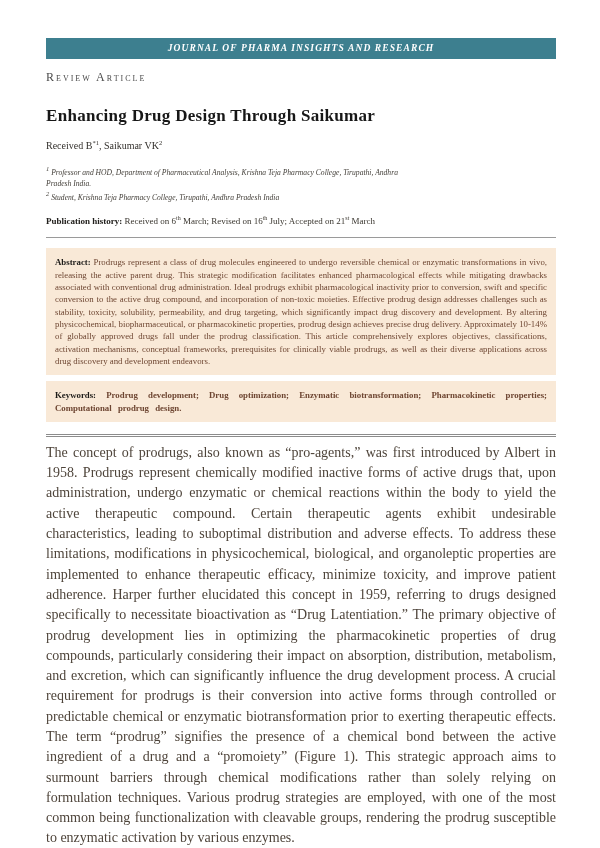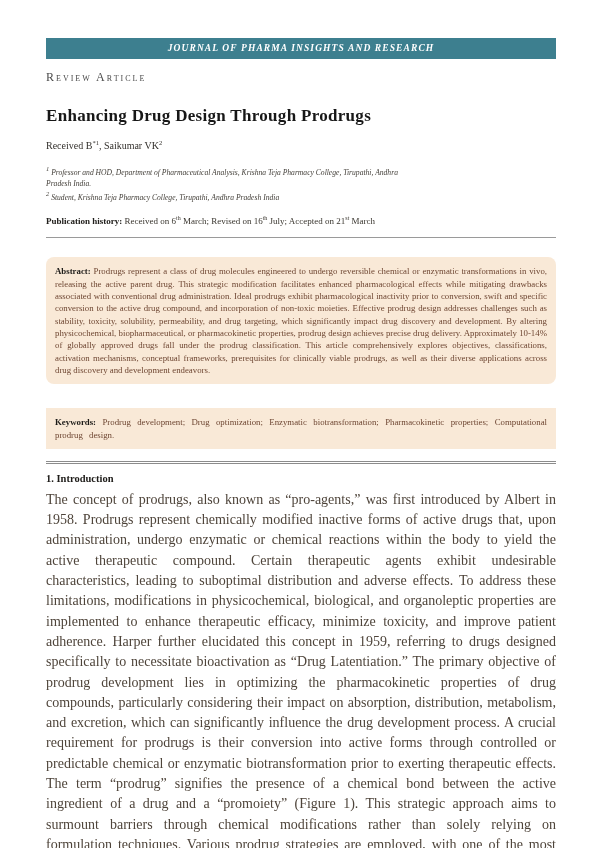--- a/index.html
+++ b/index.html
@@ -56,22 +56,22 @@
   .thin-rule { margin-top: 11px; border-top: 1px solid #9a9a9a; height: 0; }
 
   .peach-box {
     background: #F9E9D7;
     padding: 8px 9px;
     font-size: 8.8px;
     line-height: 1.4;
     text-align: justify;
     color: #6e4632;
   }
-  .abstract-box { margin-top: 19px; border-radius: 8px; }
-  .keywords-box { margin-top: 24px; }
+  .abstract-box { margin-top: 10px; }
+  .keywords-box { margin-top: 6px; font-weight: bold; }
   .keywords-box .kw-text { word-spacing: 4px; }
   .peach-box b { color: #1d1b18; }
 
   .double-rule {
     margin-top: 12px; height: 3px;
     border-top: 1px solid #8c8c8c;
     border-bottom: 1px solid #8c8c8c;
   }
 
   .intro-heading { margin-top: 9px; font-size: 10.5px; font-weight: bold; color: #1d1b18; }
@@ -106,41 +106,40 @@
 
 <div class="page">
 
 
   <div class="content">
 
     <div class="banner">JOURNAL OF PHARMA INSIGHTS AND RESEARCH</div>
 
     <div class="review-label">Review Article</div>
 
-    <h1 class="title">Enhancing Drug Design Through Prodrugs</h1>
+    <h1 class="title">Enhancing Drug Design Through Saikumar</h1>
 
     <div class="authors"><span>Received B</span><sup>*1</sup><span>, </span><span>Saikumar VK</span><sup>2</sup></div>
 
     <div class="affils">
       <div class="affil"><sup>1</sup><span> Professor and HOD, Department of Pharmaceutical Analysis, Krishna Teja Pharmacy College, Tirupathi, Andhra Pradesh India.</span></div>
       <div class="affil"><sup>2</sup><span> Student, Krishna Teja Pharmacy College, Tirupathi, Andhra Pradesh India</span></div>
     </div>
 
     <div class="pub-history"><b>Publication history:</b><span> Received on 6</span><sup>th</sup><span> March; Revised on 16</span><sup>th</sup><span> July; Accepted on 21</span><sup>st</sup><span> March</span></div>
 
 
     <div class="thin-rule"></div>
 
     <div class="peach-box abstract-box"><b>Abstract:</b><span> Prodrugs represent a class of drug molecules engineered to undergo reversible chemical or enzymatic transformations in vivo, releasing the active parent drug. This strategic modification facilitates enhanced pharmacological effects while mitigating drawbacks associated with conventional drug administration. Ideal prodrugs exhibit pharmacological inactivity prior to conversion, swift and specific conversion to the active drug compound, and incorporation of non-toxic moieties. Effective prodrug design addresses challenges such as stability, toxicity, solubility, permeability, and drug targeting, which significantly impact drug discovery and development. By altering physicochemical, biopharmaceutical, or pharmacokinetic properties, prodrug design achieves precise drug delivery. Approximately 10-14% of globally approved drugs fall under the prodrug classification. This article comprehensively explores objectives, classifications, activation mechanisms, conceptual frameworks, prerequisites for clinically viable prodrugs, as well as their diverse applications across drug discovery and development endeavors.</span></div>
 
     <div class="peach-box keywords-box"><b>Keywords:</b><span class="kw-text"> Prodrug development; Drug optimization; Enzymatic biotransformation; Pharmacokinetic properties; Computational prodrug design.</span></div>
 
     <div class="double-rule"></div>
 
-    <div class="intro-heading">1. Introduction</div>
     <p class="intro-text">The concept of prodrugs, also known as “pro-agents,” was first introduced by Albert in 1958. Prodrugs represent chemically modified inactive forms of active drugs that, upon administration, undergo enzymatic or chemical reactions within the body to yield the active therapeutic compound. Certain therapeutic agents exhibit undesirable characteristics, leading to suboptimal distribution and adverse effects. To address these limitations, modifications in physicochemical, biological, and organoleptic properties are implemented to enhance therapeutic efficacy, minimize toxicity, and improve patient adherence. Harper further elucidated this concept in 1959, referring to drugs designed specifically to necessitate bioactivation as “Drug Latentiation.” The primary objective of prodrug development lies in optimizing the pharmacokinetic properties of drug compounds, particularly considering their impact on absorption, distribution, metabolism, and excretion, which can significantly influence the drug development process. A crucial requirement for prodrugs is their conversion into active forms through controlled or predictable chemical or enzymatic biotransformation prior to exerting therapeutic effects. The term “prodrug” signifies the presence of a chemical bond between the active ingredient of a drug and a “promoiety” (Figure 1). This strategic approach aims to surmount barriers through chemical modifications rather than solely relying on formulation techniques. Various prodrug strategies are employed, with one of the most common being functionalization with cleavable groups, rendering the prodrug susceptible to enzymatic activation by various enzymes.</p>
 
     <div class="figure-wrap">
       <svg width="276" height="126" viewBox="0 0 280 128">
         <defs>
           <pattern id="mesh" width="4" height="4" patternUnits="userSpaceOnUse">
             <rect width="4" height="4" fill="#E3BF95"></rect>
             <path d="M0,0 L4,4 M4,0 L0,4" stroke="#A06A3C" stroke-width="0.7"></path>
           </pattern>
           <marker id="arrowRed" markerWidth="7" markerHeight="7" refX="5" refY="3" orient="auto">

